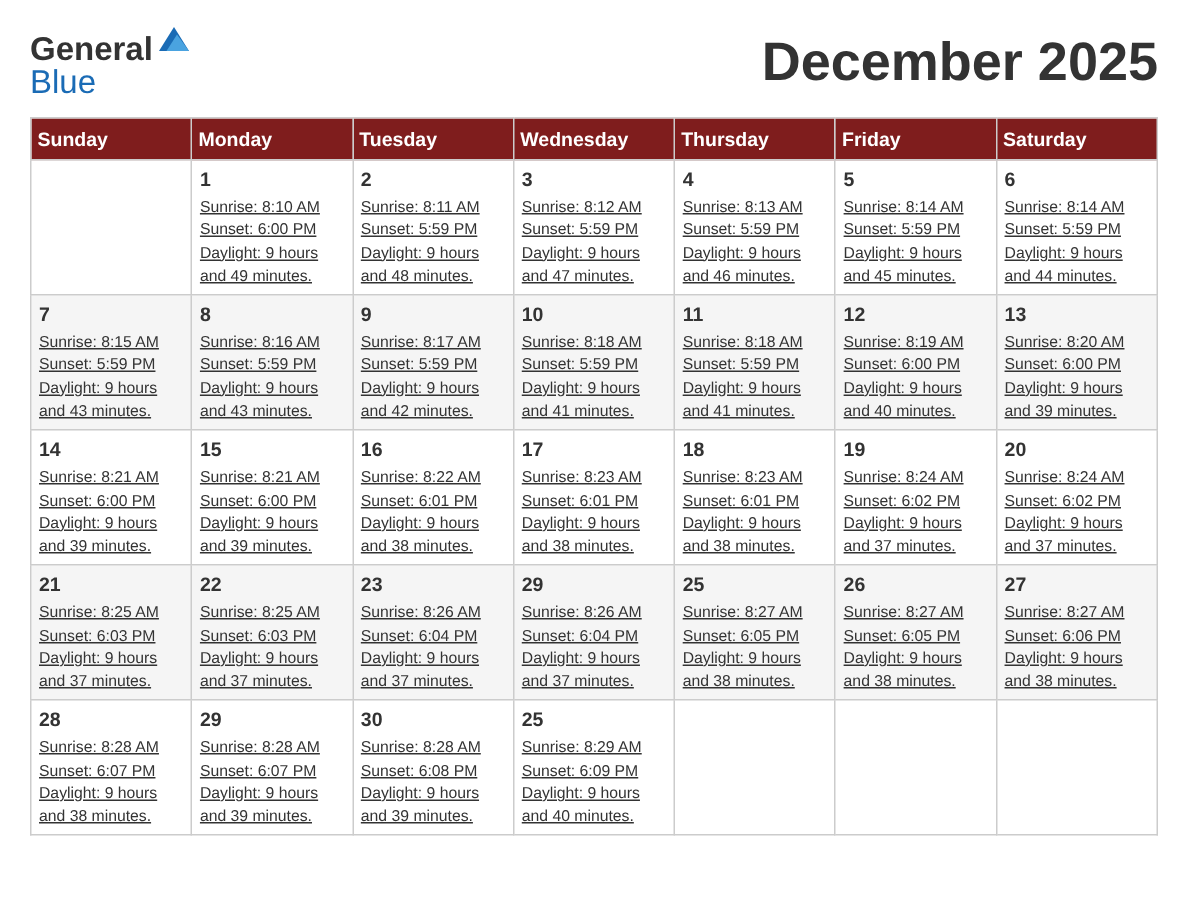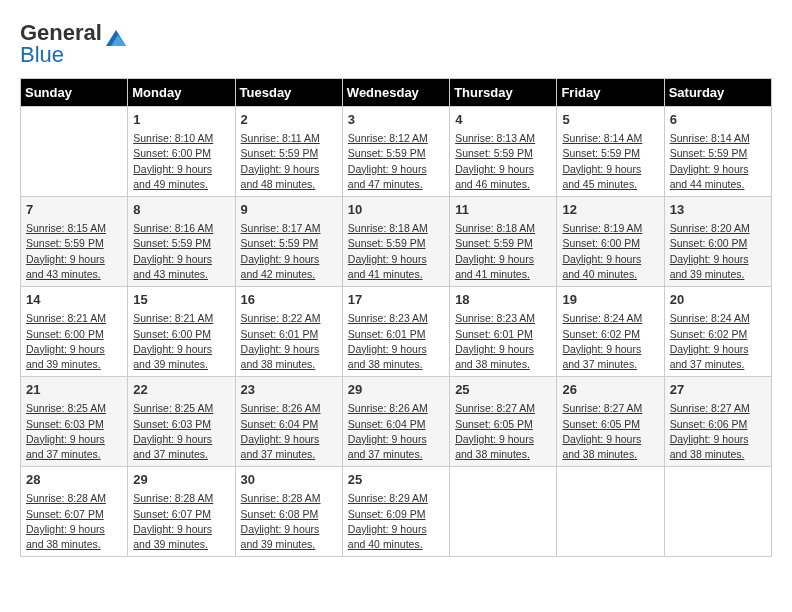--- a/index.html
+++ b/index.html
@@ -32,21 +32,21 @@
     .location {
       font-size: 16px;
       color: #555;
     }
     .calendar {
       width: 100%;
       border-collapse: collapse;
       font-size: 11px;
     }
     .calendar thead tr th {
-      background-color: #000000;
+      background-color: #7f1d1d;
       color: #fff;
       padding: 6px 4px;
       text-align: left;
       font-size: 13px;
       font-weight: bold;
       border: 1px solid #ccc;
     }
     .calendar tbody tr td {
       border: 1px solid #ccc;
       vertical-align: top;
@@ -76,30 +76,31 @@
     }
     .empty-cell {
       background: #fff !important;
     }
   </style>
 </head>
 <body>
 
 <div class="header-section">
   <div class="logo">
-    <div style="display:flex; align-items:flex-end; gap:4px;">
+    <div style="display:flex; align-items:flex-start; gap:4px;">
       <span style="font-size:22px; font-weight:bold; color:#333;">General</span>
       <svg width="20" height="16" viewBox="0 0 20 16" style="margin-top:-2px;">
         <polygon points="0,16 10,0 20,16" fill="#1a6bb5"></polygon>
         <polygon points="5,16 12,5 20,16" fill="#4aa3e0"></polygon>
       </svg>
     </div>
     <span style="font-size:22px; font-weight:normal; color:#1a6bb5; margin-top:-4px;">Blue</span>
   </div>
   <div class="title-section">
+    <div class="month-year">December 2025</div>
   </div>
 </div>
 
 <table class="calendar">
   <thead>
     <tr>
     <th>Sunday</th>
         <th>Monday</th>
         <th>Tuesday</th>
         <th>Wednesday</th>

